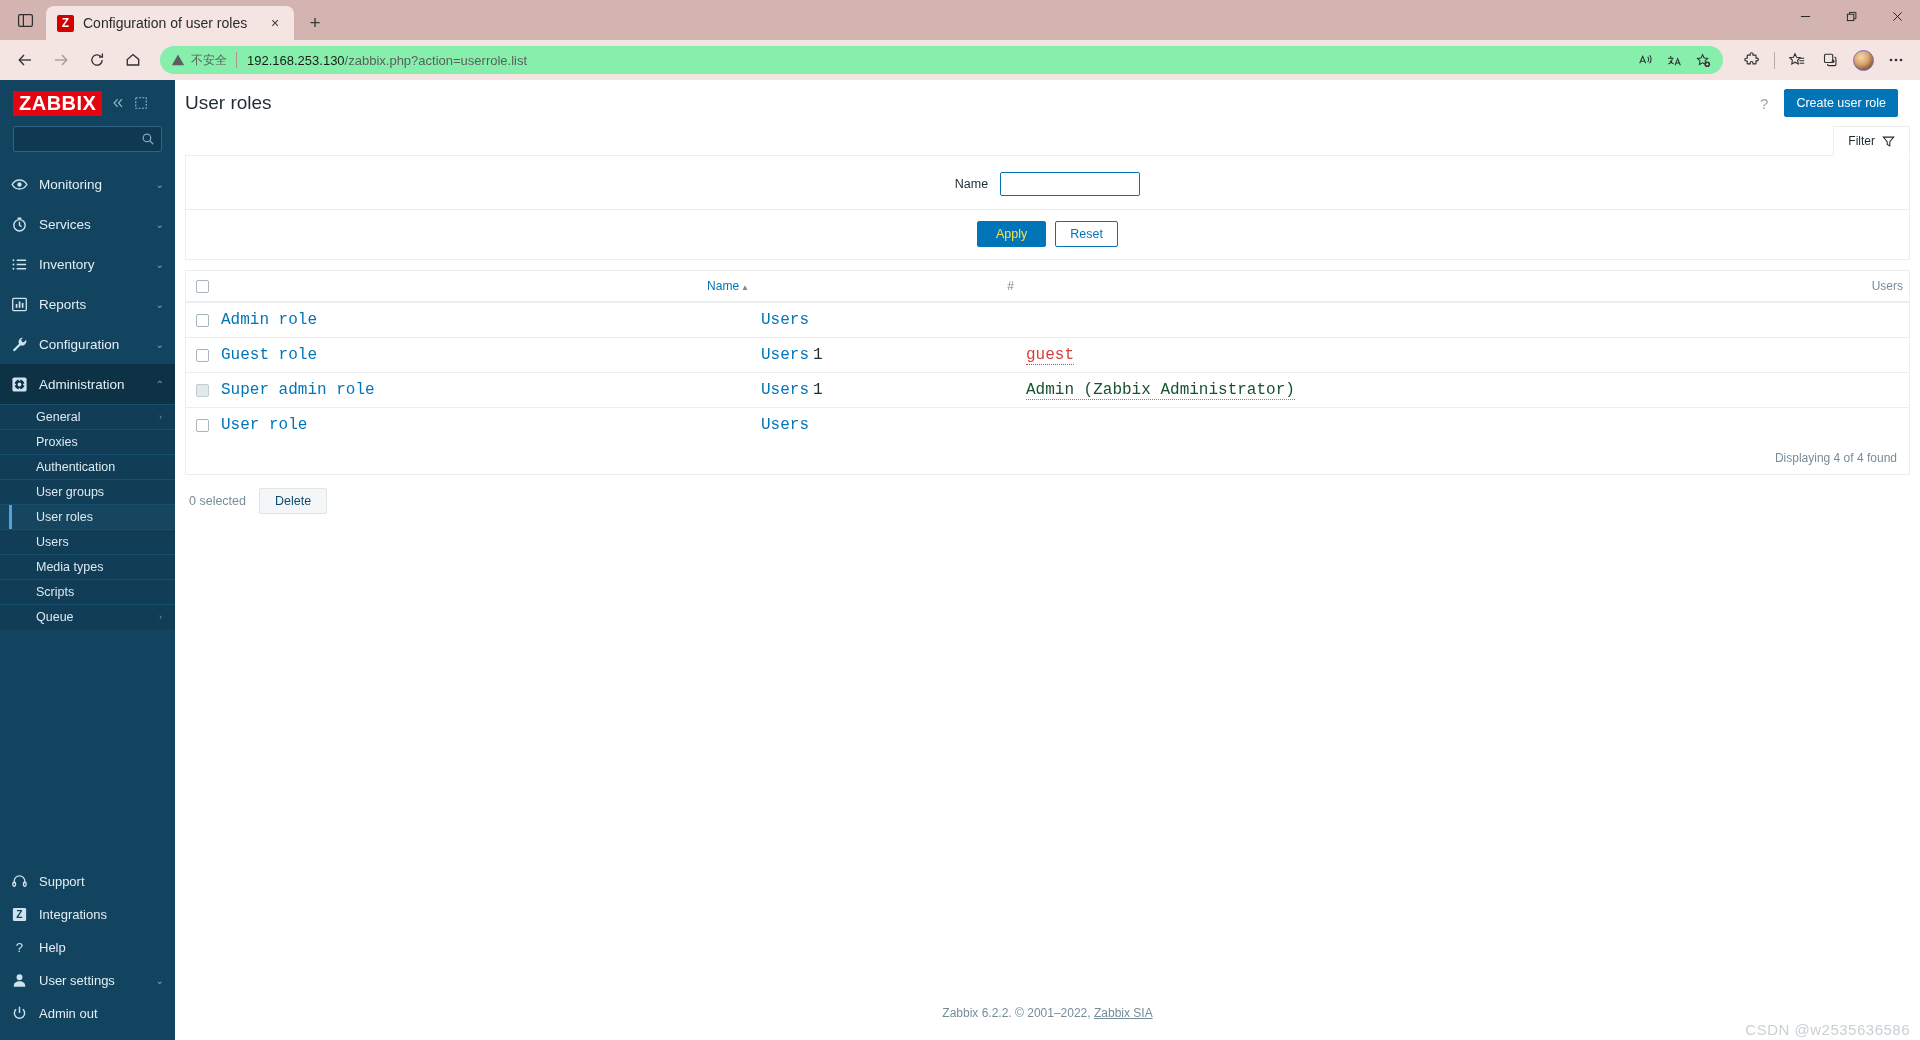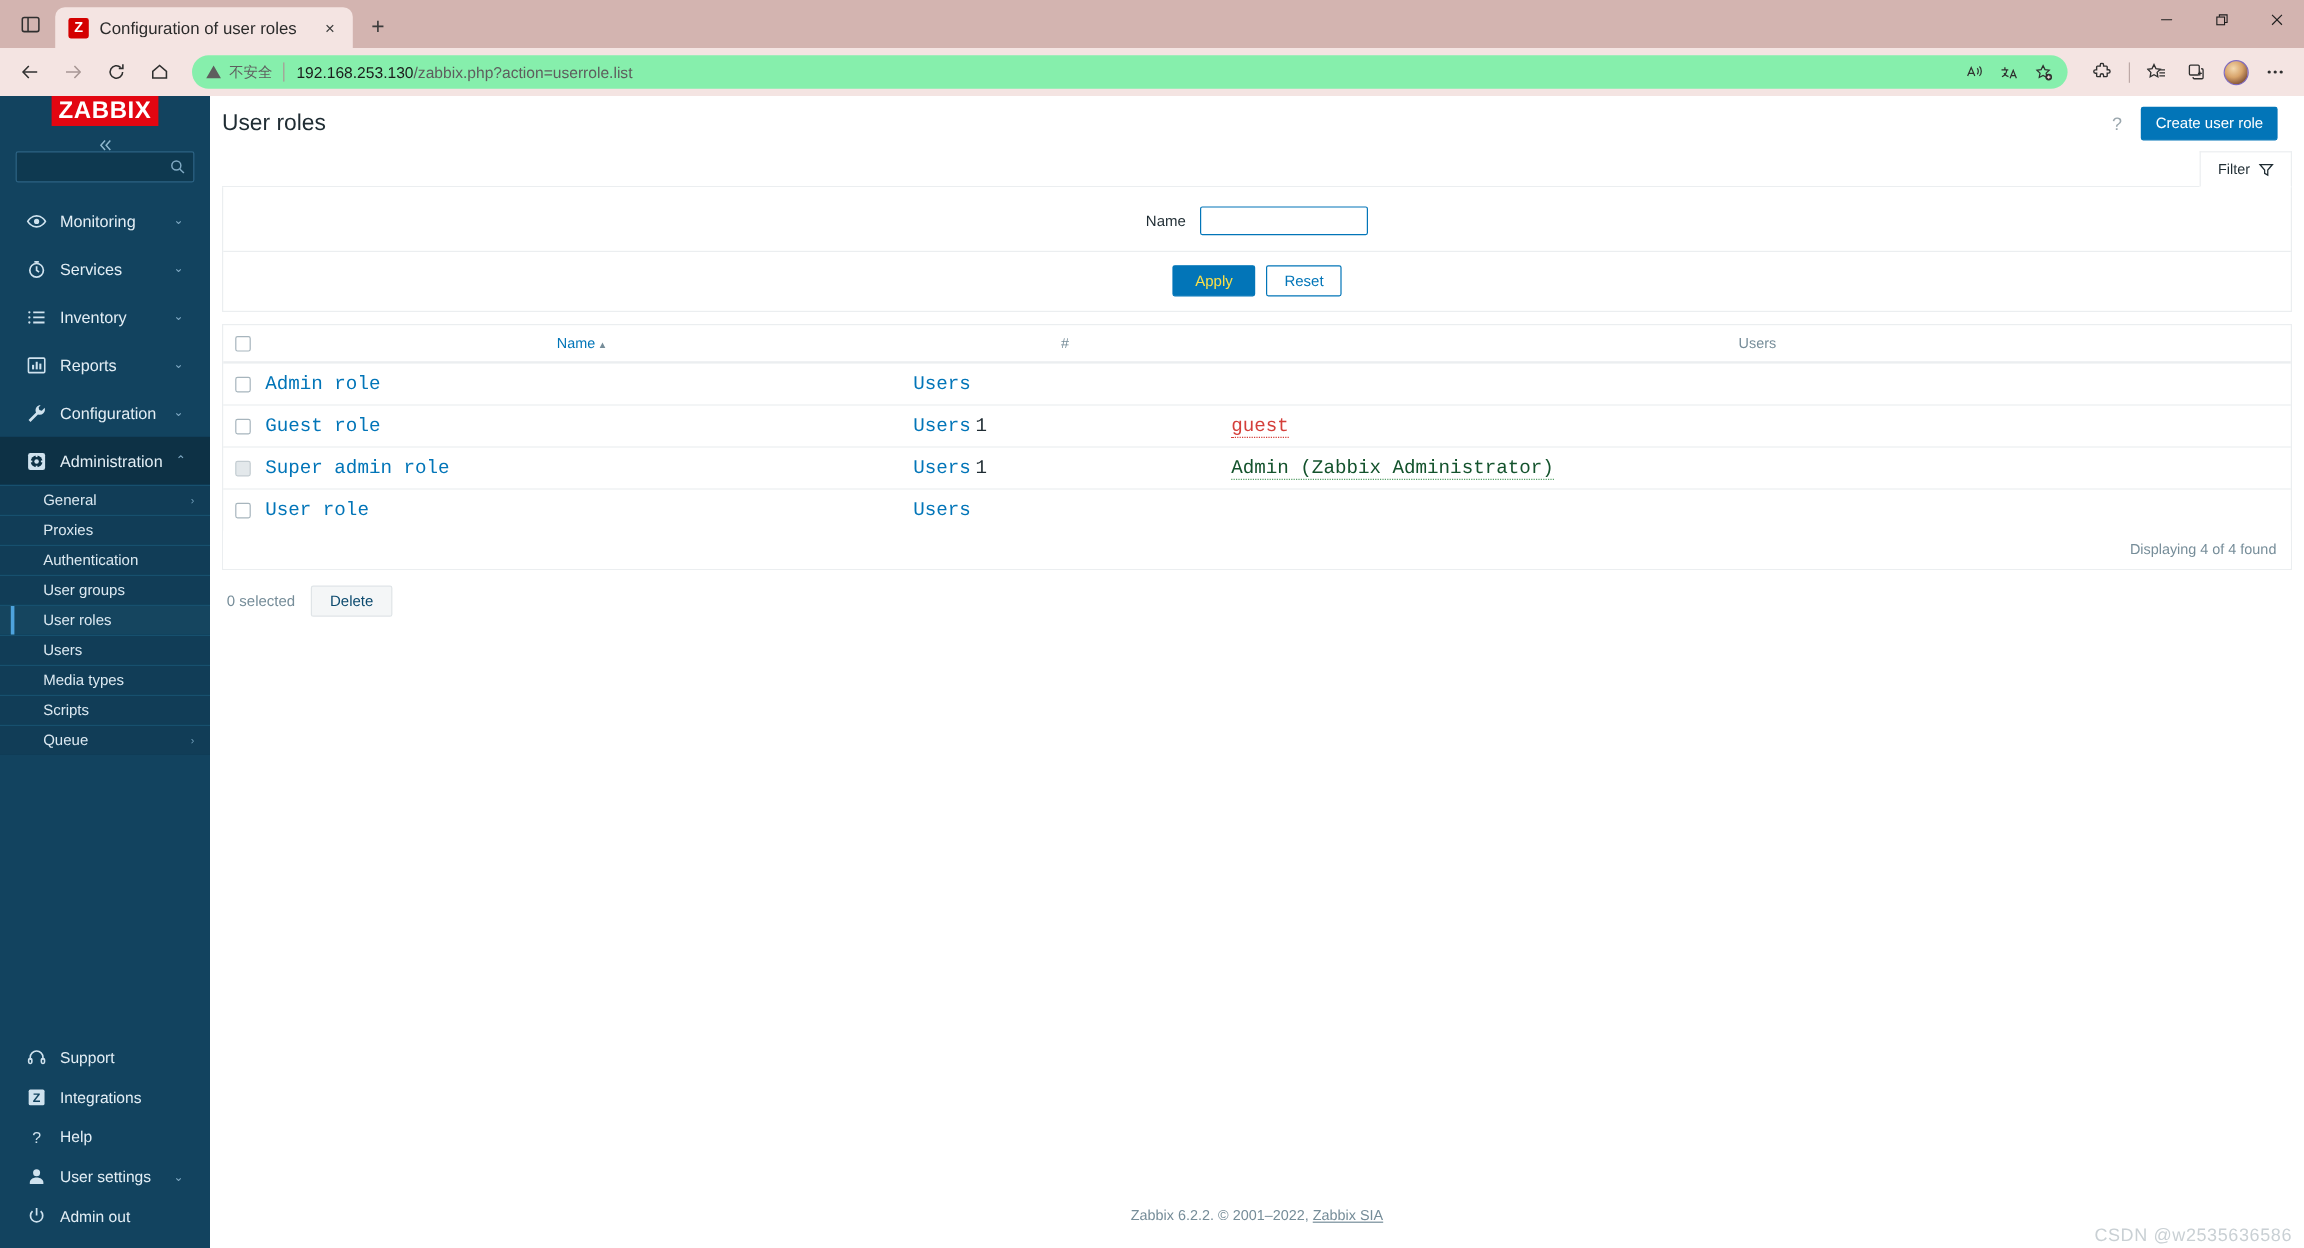--- a/index.html
+++ b/index.html
@@ -103,21 +103,21 @@
 
   
   .viewport { flex: 1; display: flex; background: #ffffff; overflow: hidden; }
 
   
   .sidebar {
     width: 175px; background: #12435f; display: flex; flex-direction: column;
     flex: 0 0 175px; color: #d3e3ed; position: relative;
   }
   .sb-head {
-    height: 46px; display: flex; align-items: center; padding: 0 13px; gap: 9px; flex-direction: column;
+    height: 46px; display: flex; align-items: center; padding: 0 13px; gap: 9px;
   }
   .zlogo {
     background: #e30611; color: #fff; font-size: 20px; font-weight: bold;
     letter-spacing: 0.5px; padding: 2px 6px 3px; line-height: 1;
     font-family: "Liberation Sans", sans-serif;
   }
   .sb-head-btn { cursor: pointer; color: #8fb8cf; display: flex; align-items: center; }
   .sb-head-btn svg { width: 14px; height: 14px; }
 
   .sb-search { padding: 0 13px 12px; }
@@ -126,21 +126,21 @@
     display: flex; align-items: center; padding: 0 6px;
   }
   .sb-search-box input {
     flex: 1; background: transparent; border: none; outline: none; color: #e8f1f7;
     font-size: 12px; font-family: "Liberation Sans", sans-serif; min-width: 0;
   }
   .sb-search-box svg { width: 14px; height: 14px; color: #7fa9c3; flex: 0 0 14px; }
 
   .sb-nav { flex: 1; overflow: hidden; }
   .sb-item {
-    height: 40px; display: flex; align-items: center; padding: 0 22px; gap: 11px;
+    height: 40px; display: flex; align-items: center; padding: 0 11px; gap: 11px;
     cursor: pointer; font-size: 13.5px; color: #e3eef5; position: relative;
   }
   .sb-item .ico { width: 17px; height: 17px; flex: 0 0 17px; display: flex; align-items: center; justify-content: center; color: #cfe2ee; }
   .sb-item .ico svg { width: 17px; height: 17px; }
   .sb-item .lbl { flex: 1; }
   .sb-item .chev { color: #7fa9c3; font-size: 10px; }
   .sb-item.expanded { background: #0d3145; }
 
   .sb-sub { background: #0f3b53; }
   .sb-subitem {
@@ -209,21 +209,21 @@
   }
   .btn-reset {
     background: #fff; color: #0275b8; border: 1px solid #0275b8; border-radius: 2px;
     font-size: 12.5px; padding: 5px 14px; cursor: pointer;
     font-family: "Liberation Sans", sans-serif;
   }
 
   .table-card { background: #fff; border: 1px solid #ebeef0; margin-top: 10px; }
   table.roles { width: 100%; border-collapse: collapse; }
   table.roles th {
-    text-align: center; font-weight: normal; font-size: 12px; color: #768d99;
+    text-align: right; font-weight: normal; font-size: 12px; color: #768d99;
     padding: 8px 6px; border-bottom: 2px solid #ebeef0;
   }
   table.roles th a { color: #0275b8; text-decoration: none; cursor: pointer; }
   .sort-arrow { color: #768d99; font-size: 8px; margin-left: 2px; }
   table.roles td {
     font-size: 16px; padding: 8px 6px; border-bottom: 1px solid #ebeef0;
     color: #1f2c33; vertical-align: middle; font-family: Liberation Mono, monospace;
   }
   table.roles tr:last-child td { border-bottom: none; }
   .col-check { width: 26px; padding-left: 10px !important; }

